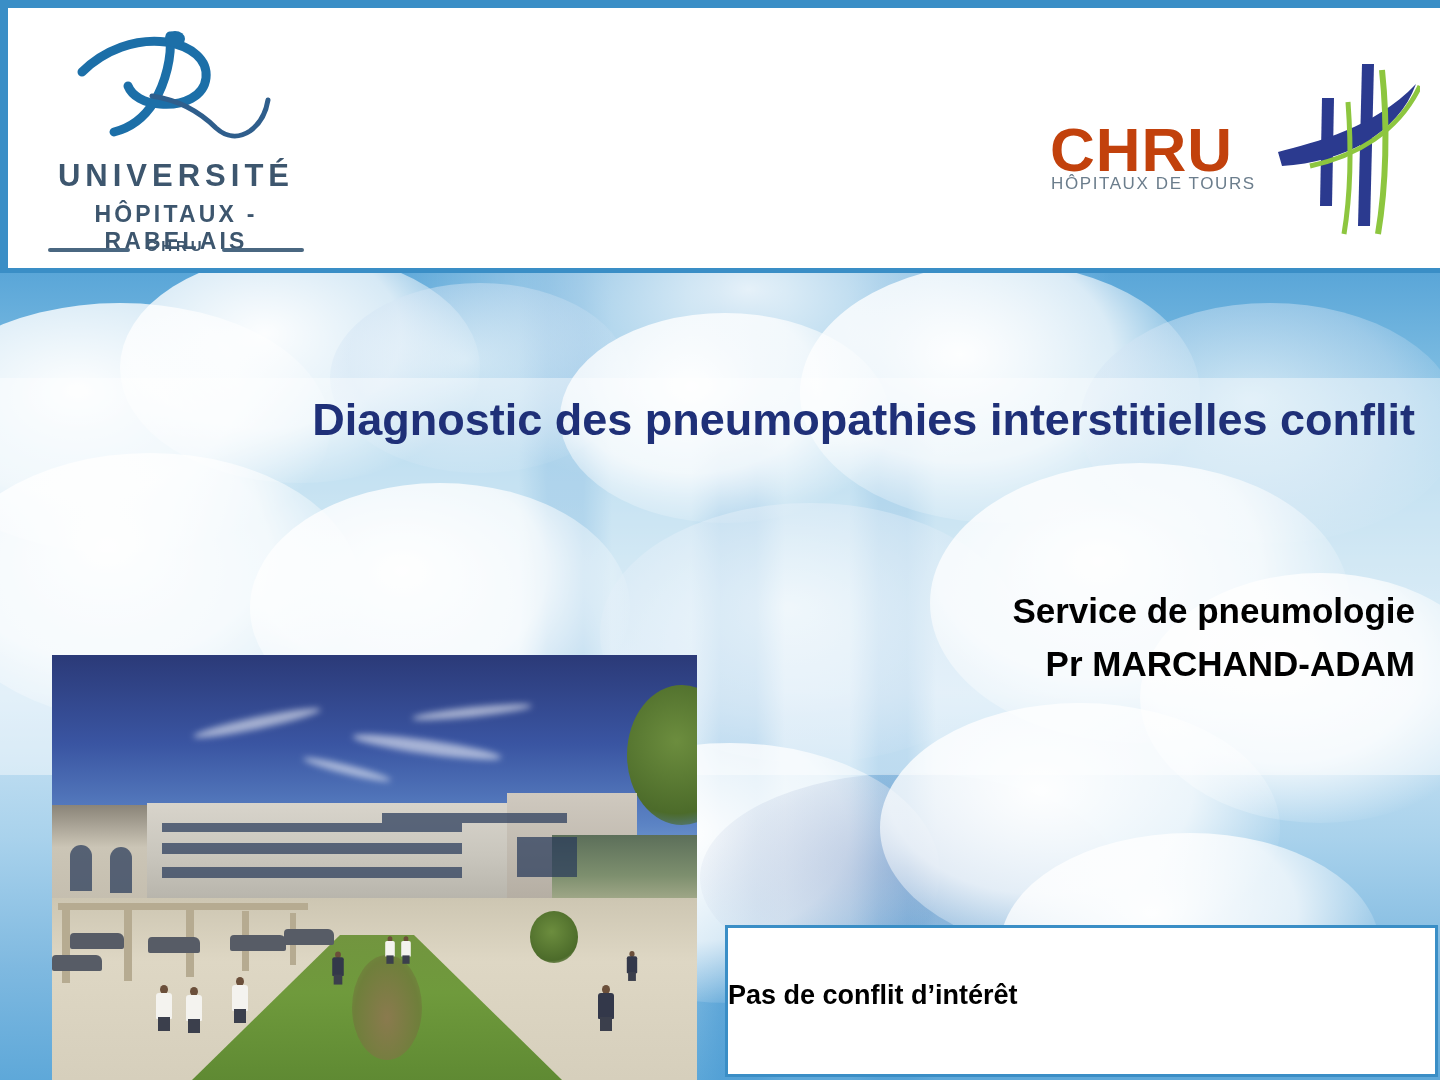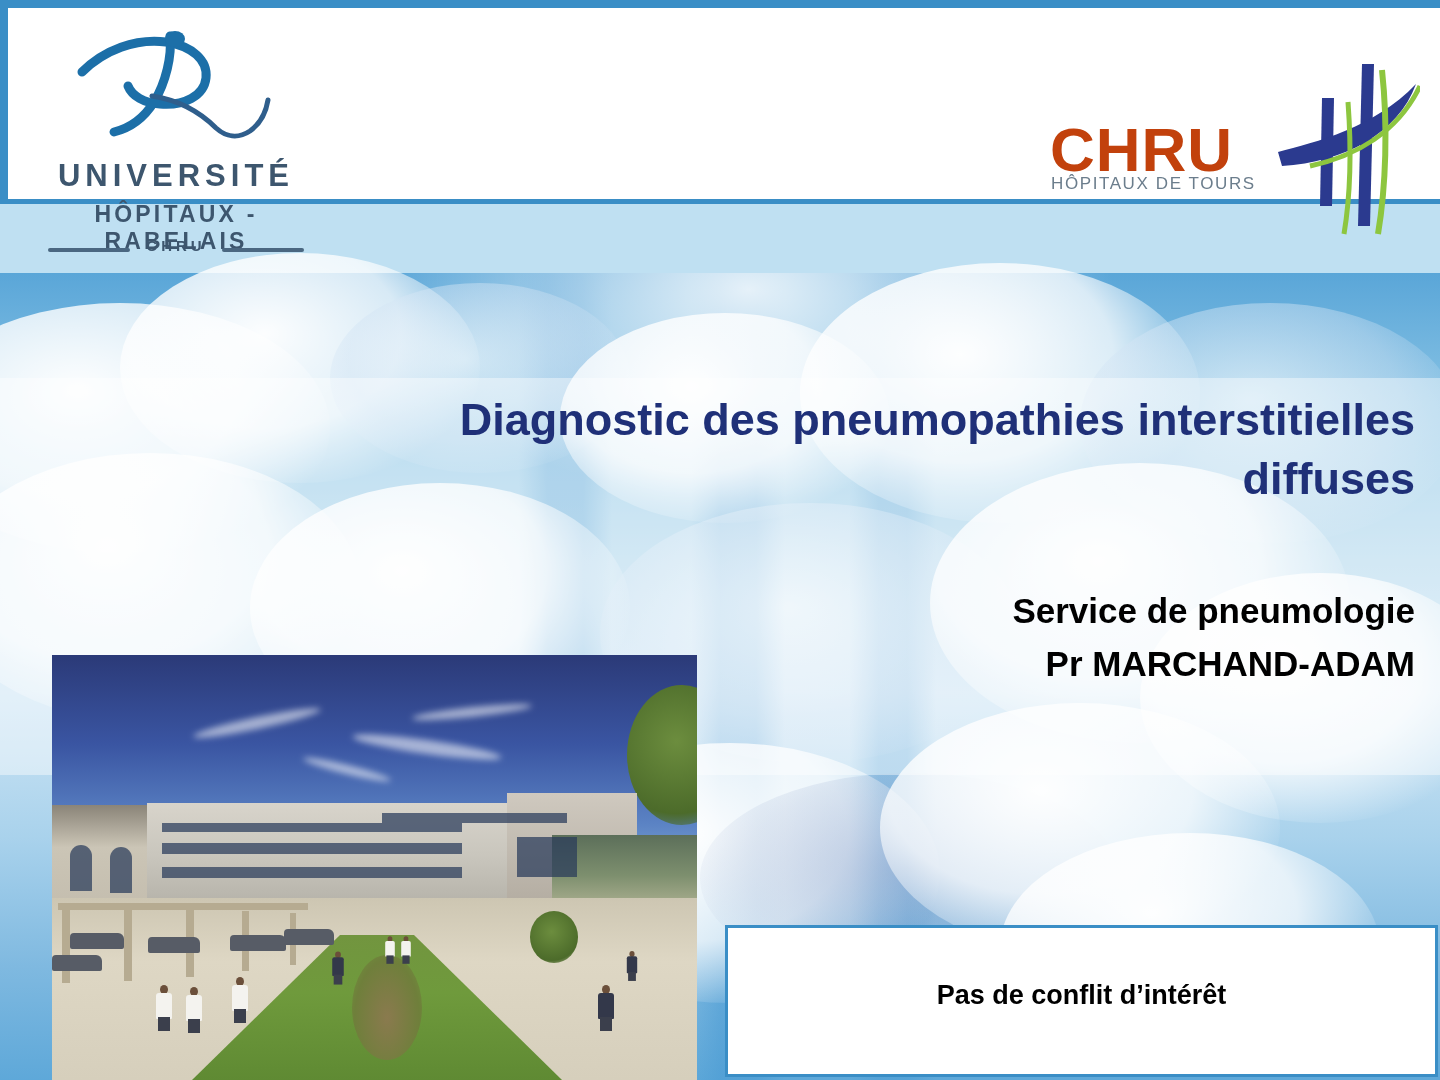--- a/index.html
+++ b/index.html
@@ -61,21 +61,21 @@
     position: absolute;
     left: 0; top: 378px;
     width: 1440px; height: 397px;
     background: rgba(255,255,255,0.42);
   }
 
   
   .header {
     position: absolute;
     left: 0; top: 0;
-    width: 1440px; height: 204px;
+    width: 1440px; height: 273px;
     background: #ffffff;
     border-top: 8px solid #3a8ec6;
     border-left: 8px solid #3a8ec6;
     border-bottom: 5px solid #3a8ec6;
     box-sizing: border-box;
   }
 
   
   .univ-logo {
     position: absolute;
@@ -236,21 +236,21 @@
     left: 725px; top: 925px;
     width: 713px; height: 152px;
     background: #ffffff;
     border: 3px solid #3a8ec6;
     box-sizing: border-box;
   }
   .footer-text {
     position: absolute;
     left: 0; top: 52px;
     width: 707px;
-    text-align: center;
+    text-align: left;
     font-size: 27px;
     font-weight: 700;
     color: #000000;
     font-family: "Liberation Sans", sans-serif;
   }
 </style>
 </head>
 <body>
 
 <div id="slide">
@@ -303,21 +303,21 @@
         <path d="M112 14 C118 70, 116 130, 108 178" fill="none" stroke="#8DC63F" stroke-width="6"></path>
         <path d="M78 46 C82 100, 80 142, 74 178" fill="none" stroke="#8DC63F" stroke-width="5"></path>
         <path d="M150 30 C128 76, 86 100, 40 110" fill="none" stroke="#8DC63F" stroke-width="5"></path>
       </svg>
     </div>
 
   </div>
 
   <div class="title">
     <span>Diagnostic des pneumopathies interstitielles</span>
-    <span>diffuses</span>
+    <span>conflit</span>
   </div>
 
   <div class="author">
     <div>Service de pneumologie</div>
     <div>Pr MARCHAND-ADAM</div>
   </div>
 
   <div class="photo">
     <div class="ph-sky"></div>
     <div class="ph-wisp" style="left:140px; top:62px;  width:130px; height:12px; transform:rotate(-12deg);"></div>

